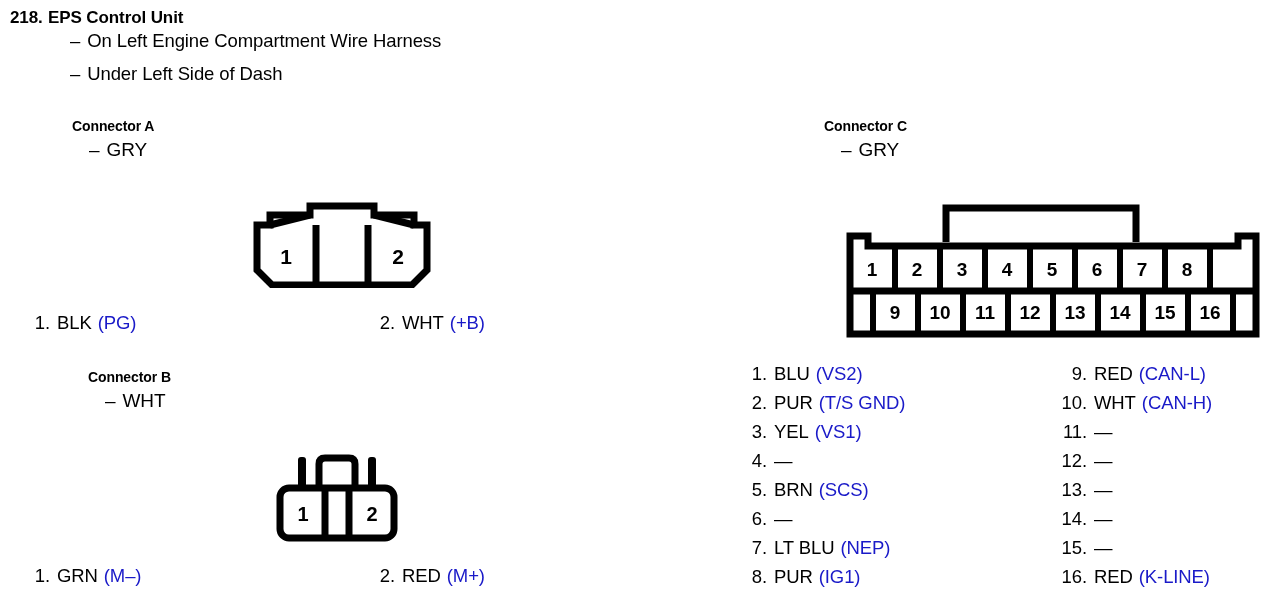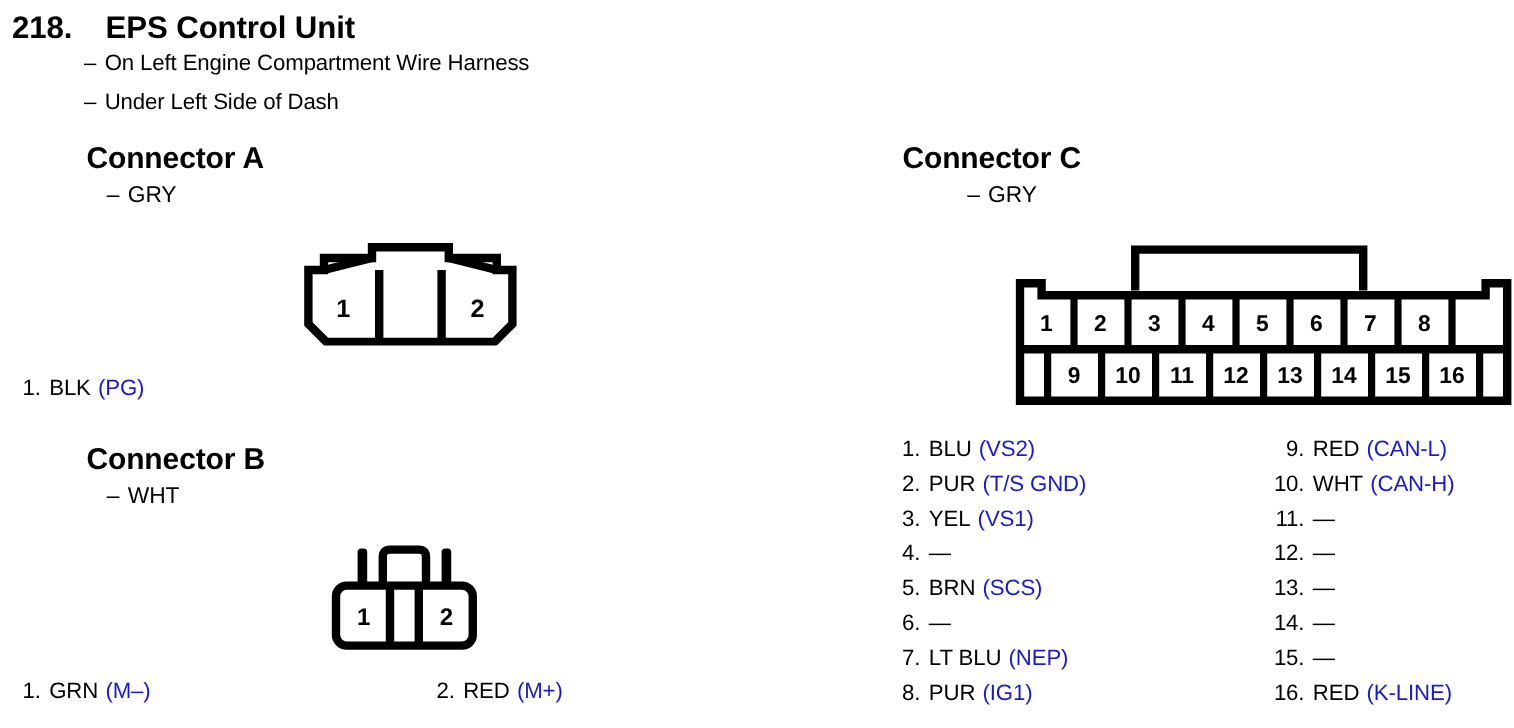--- a/index.html
+++ b/index.html
@@ -20,23 +20,22 @@
 
   .abs { position: absolute; }
 
   
   #header { left: 0; top: 0; width: 720px; }
 
   .title-row {
     display: flex;
     align-items: baseline;
     font-weight: bold;
-    font-size: 26px;
-    letter-spacing: -0.1px;
-    gap: 40px;
+    font-size: 17px;
+    letter-spacing: -0.1px;
   }
   .title-num {
     width: 48px;
     padding-left: 10px;
     box-sizing: border-box;
     flex: none;
   }
   .title-text { white-space: nowrap; }
 
   .sub-line {
@@ -44,21 +43,21 @@
     font-size: 18.5px;
     white-space: nowrap;
     line-height: 1.42;
     letter-spacing: -0.1px;
   }
   .sub-line .dash { margin-right: 7px; }
 
   
   .conn-head {
     font-weight: bold;
-    font-size: 25px;
+    font-size: 14px;
     letter-spacing: -0.1px;
     white-space: nowrap;
   }
   .conn-color {
     font-size: 19px;
     margin-top: 5px;
     margin-left: 17px;
     white-space: nowrap;
     letter-spacing: -0.1px;
   }
@@ -79,21 +78,21 @@
     padding-right: 7px;
   }
   .pin-wire { }
   .pin-sig {
     color: #1a1ac8;
     margin-left: 6px;
   }
   .pin-dash { letter-spacing: 0; }
 
   
-  .pinrow-wide { display: flex; }
+  .pinrow-wide { display: flex; margin-left: 16px; }
   .pinrow-wide .cellA { width: 345px; flex: none; }
 
   
   #cList { display: flex; }
   #cList .col { }
   #cList .colL { width: 320px; flex: none; }
   #cList .pin-idx { width: 34px; }
 
   svg { display: block; }
 </style>
@@ -134,23 +133,26 @@
 
     <text x="34" y="66" font-family="Liberation Sans, sans-serif" font-size="21" font-weight="bold" text-anchor="middle" fill="#000000">1</text>
     <text x="146" y="66" font-family="Liberation Sans, sans-serif" font-size="21" font-weight="bold" text-anchor="middle" fill="#000000">2</text>
   </svg>
 </div>
 
 <div class="abs pinrow pinrow-wide" style="left:12px; top:309px;">
   <span class="cellA">
     <span class="pin-idx" style="display:inline-block;width:22px;">1.</span><span class="pin-wire">BLK</span><span class="pin-sig">(PG)</span>
   </span>
-</div>
-
-<div class="abs" style="left:72px; top:369px;">
+  <span>
+    <span class="pin-idx" style="display:inline-block;width:22px;">2.</span><span class="pin-wire">WHT</span><span class="pin-sig">(+B)</span>
+  </span>
+</div>
+
+<div class="abs" style="left:88px; top:369px;">
   <div class="conn-head">Connector B</div>
   <div class="conn-color">
     <span class="dash">–</span><span>WHT</span>
   </div>
 </div>
 
 <div class="abs" style="left:272px; top:450px;">
   <svg width="130" height="95" viewBox="0 0 130 95">
 
     <rect x="26" y="7" width="8" height="34" rx="3" fill="#000000"></rect>
@@ -171,21 +173,21 @@
 
 <div class="abs pinrow pinrow-wide" style="left:12px; top:562px;">
   <span class="cellA">
     <span class="pin-idx" style="display:inline-block;width:22px;">1.</span><span class="pin-wire">GRN</span><span class="pin-sig">(M–)</span>
   </span>
   <span>
     <span class="pin-idx" style="display:inline-block;width:22px;">2.</span><span class="pin-wire">RED</span><span class="pin-sig">(M+)</span>
   </span>
 </div>
 
-<div class="abs" style="left:752px; top:118px;text-align:center;">
+<div class="abs" style="left:824px; top:118px;">
   <div class="conn-head">Connector C</div>
   <div class="conn-color">
     <span class="dash">–</span><span>GRY</span>
   </div>
 </div>
 
 <div class="abs" style="left:846px; top:200px;">
   <svg width="414" height="138" viewBox="0 0 414 138">
 
     <path d="M 100,42 L 100,8 L 290,8 L 290,42" fill="none" stroke="#000000" stroke-width="7" stroke-linejoin="miter"></path>

